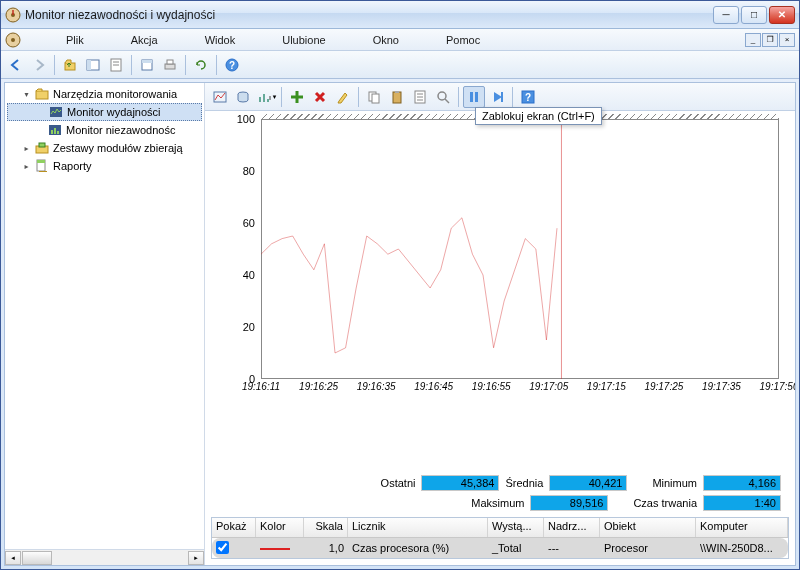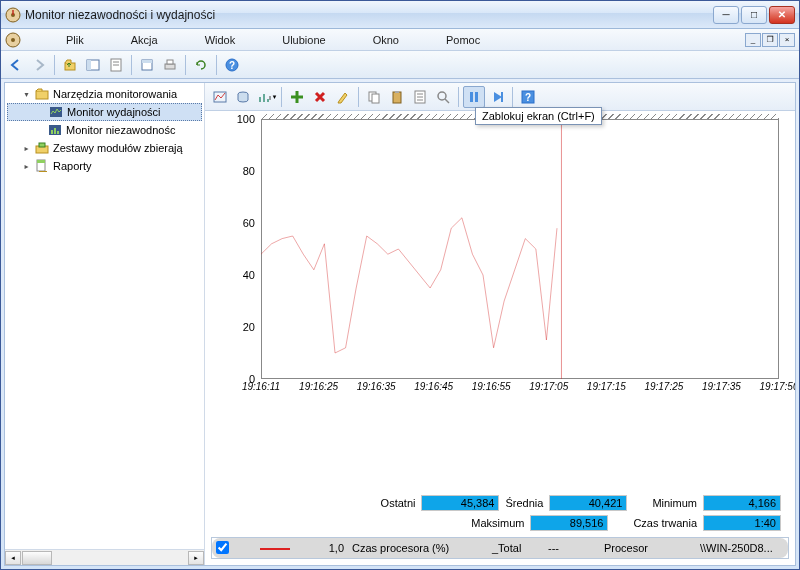--- a/index.html
+++ b/index.html
@@ -362,20 +362,30 @@
         <span class="stat-value">4,166</span>
       </div>
       <div class="stats-row">
         <span class="stat-label">Maksimum</span>
         <span class="stat-value">89,516</span>
         <span class="stat-label bold">Czas trwania</span>
         <span class="stat-value">1:40</span>
       </div>
 
       <div class="counter-table">
+        <div class="ct-head">
+          <div class="col col-show">Pokaż</div>
+          <div class="col col-color">Kolor</div>
+          <div class="col col-scale">Skala</div>
+          <div class="col col-counter">Licznik</div>
+          <div class="col col-inst">Wystą...</div>
+          <div class="col col-parent">Nadrz...</div>
+          <div class="col col-obj">Obiekt</div>
+          <div class="col col-comp">Komputer</div>
+        </div>
         <div class="ct-row">
           <div class="col col-show"><input type="checkbox" checked="" style=""></div>
           <div class="col col-color"><span class="color-line"></span></div>
           <div class="col col-scale">1,0</div>
           <div class="col col-counter">Czas procesora (%)</div>
           <div class="col col-inst">_Total</div>
           <div class="col col-parent">---</div>
           <div class="col col-obj">Procesor</div>
           <div class="col col-comp">\\WIN-250D8...</div>
         </div>

